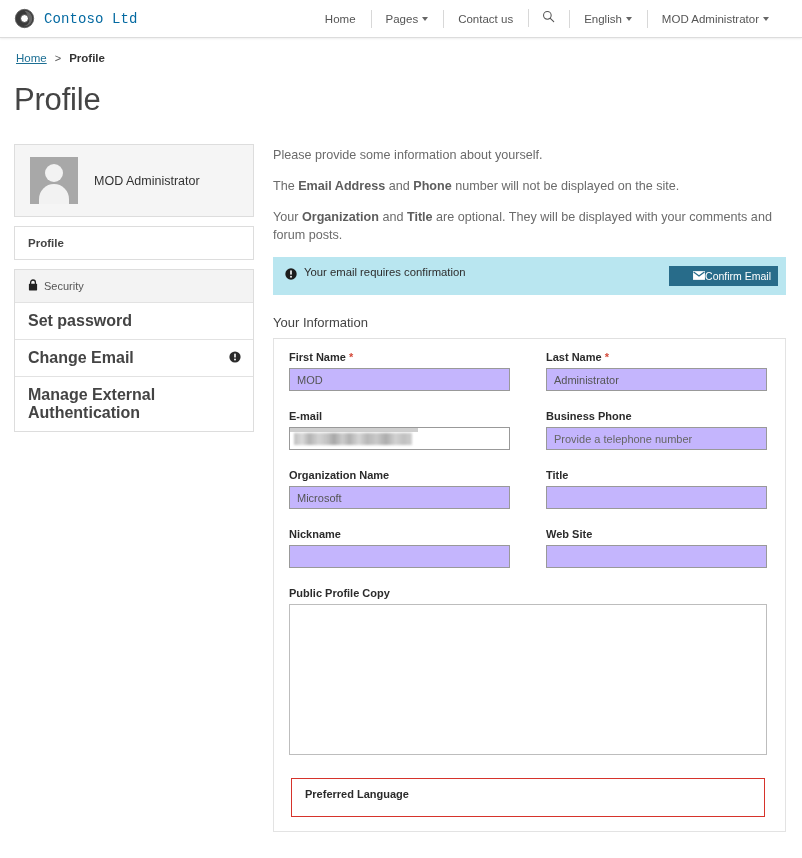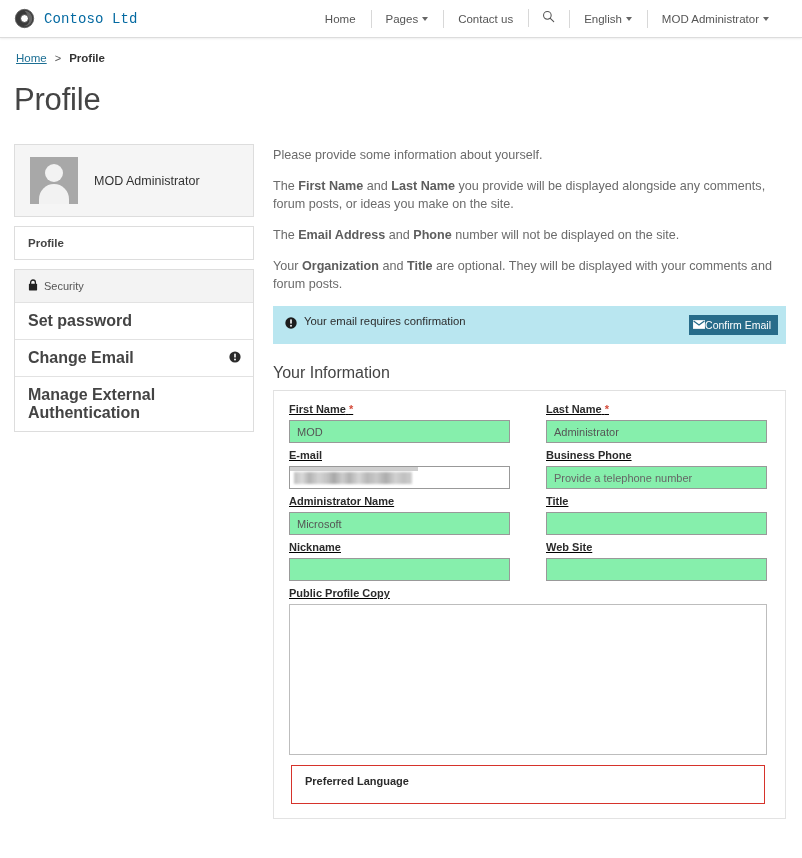--- a/index.html
+++ b/index.html
@@ -193,65 +193,65 @@
   .alert-text {
     font-size: 11.3px;
     color: #2d2d2d;
     margin-left: 7px;
   }
   .alert .spacer { flex: 1; }
   .btn-confirm {
     background: #286c8a;
     color: #ffffff;
     font-size: 10.5px;
-    padding: 4px 7px 4px 4px;
+    padding: 4px 7px 4px 24px;
     border: none;
     display: flex;
     align-items: center;
     cursor: pointer;
     font-family: "Liberation Sans", sans-serif;
     white-space: nowrap;
   }
 
   
   .section-title {
     margin: 20px 0 0 0;
-    font-size: 16px;
+    font-size: 13px;
     font-weight: normal;
     color: #444444;
     padding-bottom: 8px;
     border-bottom: 1px solid #e0e0e0;
   }
 
   
   .form-box {
     border: 1px solid #e3e3e3;
     border-top: none;
     padding: 12px 18px 14px 15px;
     background: #fff;
   }
-  .form-row { display: flex; gap: 36px; margin-bottom: 6px; text-decoration: underline; }
+  .form-row { display: flex; gap: 36px; margin-bottom: 19px; }
   .form-col { flex: 1; min-width: 0; }
   .fld-label {
     font-size: 11px;
     font-weight: bold;
     color: #2b2b2b;
     display: block;
     margin-bottom: 5px;
   }
   .req { color: #d44a3a; font-weight: bold; }
   .fld {
     width: 100%;
     height: 23px;
     border: 1px solid #999999;
     padding: 0 7px;
     font-size: 11px;
     color: #555555;
     font-family: "Liberation Sans", sans-serif;
-    background: #86efac;
+    background: #c4b5fd;
     outline: none;
   }
   .fld::placeholder { color: #666666; opacity: 1; }
   .fld-redacted {
     width: 100%;
     height: 23px;
     border: 1px solid #999999;
     background: #ffffff;
     position: relative;
     overflow: hidden;
@@ -423,21 +423,20 @@
         </div>
       </div>
     </div>
 
   </div>
 
   <div class="content">
 
     <div class="intro">
       <p>Please provide some information about yourself.</p>
-      <p><span>The </span><b>First Name</b><span> and </span><b>Last Name</b><span> you provide will be displayed alongside any comments, forum posts, or ideas you make on the site.</span></p>
       <p><span>The </span><b>Email Address</b><span> and </span><b>Phone</b><span> number will not be displayed on the site.</span></p>
       <p><span>Your </span><b>Organization</b><span> and </span><b>Title</b><span> are optional. They will be displayed with your comments and forum posts.</span></p>
     </div>
 
     <div class="alert">
       <span>
         <svg width="12" height="12" viewBox="0 0 12 12">
           <circle cx="6" cy="6" r="5.7" fill="#1d1d1d"></circle>
           <rect x="5.2" y="2.3" width="1.6" height="4.4" rx="0.7" fill="#fff"></rect>
           <circle cx="6" cy="8.7" r="0.95" fill="#fff"></circle>
@@ -480,21 +479,21 @@
           </div>
         </div>
         <div class="form-col">
           <label class="fld-label">Business Phone</label>
           <input class="fld" type="text" placeholder="Provide a telephone number" style="">
         </div>
       </div>
 
       <div class="form-row">
         <div class="form-col">
-          <label class="fld-label">Administrator Name</label>
+          <label class="fld-label">Organization Name</label>
           <input class="fld" type="text" value="Microsoft" style="">
         </div>
         <div class="form-col">
           <label class="fld-label">Title</label>
           <input class="fld" type="text" value="" style="">
         </div>
       </div>
 
       <div class="form-row">
         <div class="form-col">

